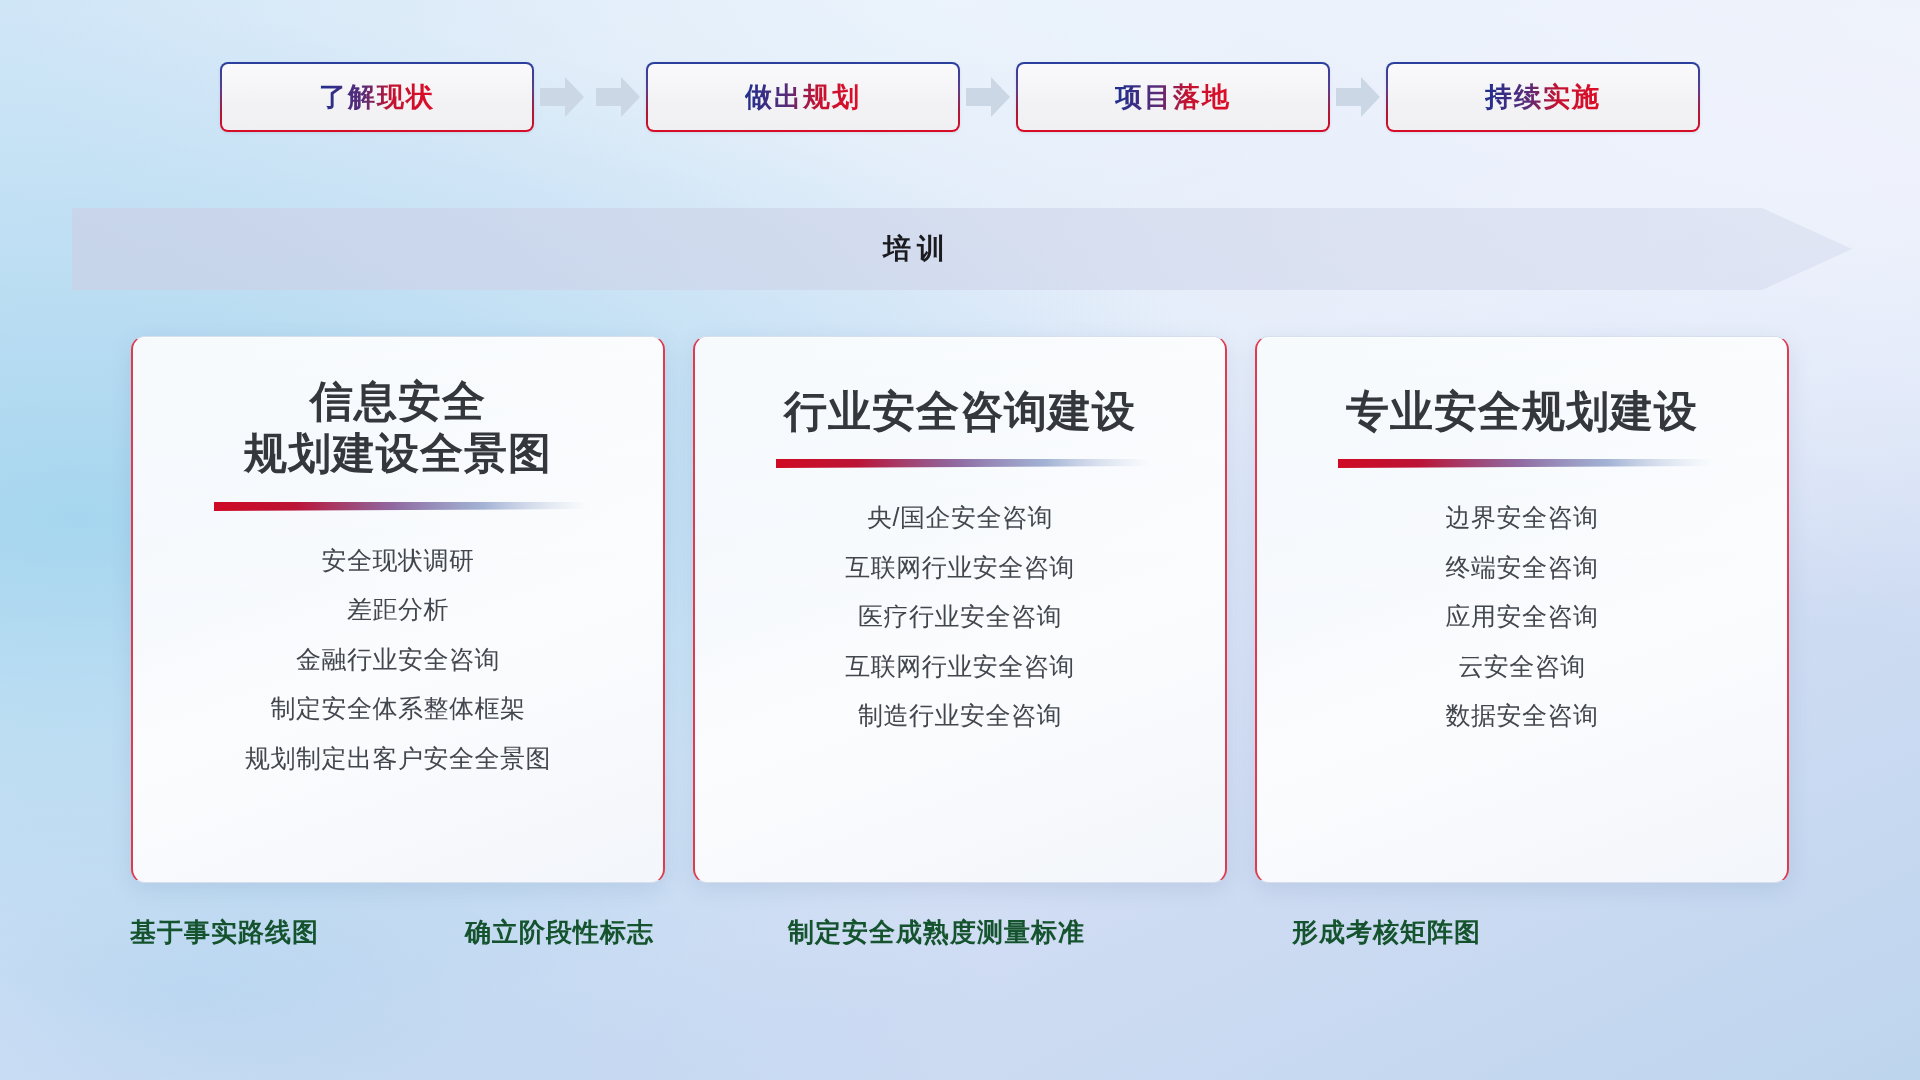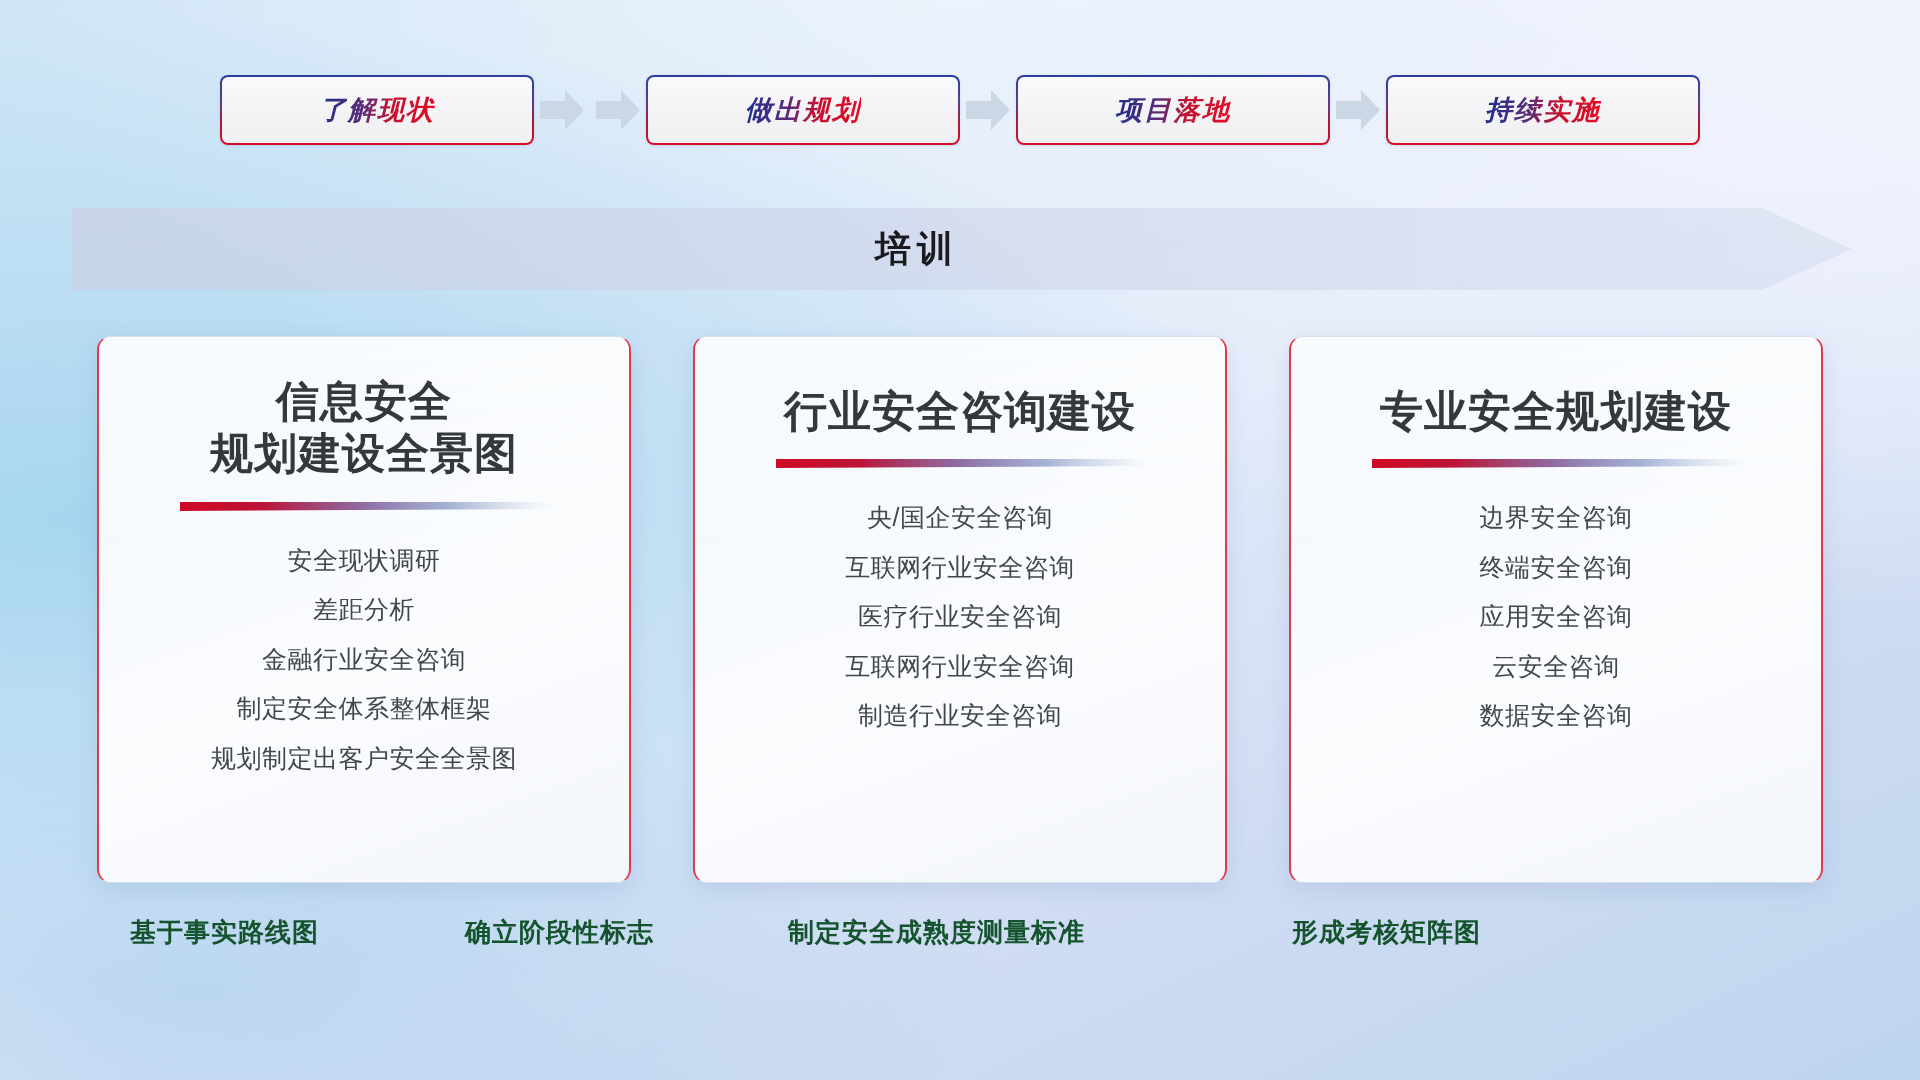--- a/index.html
+++ b/index.html
@@ -20,22 +20,22 @@
       linear-gradient(155deg,#cfe6f7 0%, #d7e6f7 22%, #e3ebfa 48%, #cfdcf3 72%, #bed5ee 100%);
   }
   #bg:after{
     content:"";position:absolute;inset:0;
     background:linear-gradient(200deg, rgba(255,255,255,.35) 0%, rgba(255,255,255,0) 38%),
                radial-gradient(60% 40% at 10% 92%, rgba(150,196,232,.45) 0%, rgba(150,196,232,0) 70%);
   }
 
   
   #steps{
-    position:absolute;left:0;top:75px;width:1920px;height:70px;
-    display:flex;align-items:center;justify-content:center;font-style:italic;
+    position:absolute;left:0;top:62px;width:1920px;height:70px;
+    display:flex;align-items:center;justify-content:center;
   }
   .step-box{
     width:310px;height:66px;
     display:flex;align-items:center;justify-content:center;
     border-radius:8px;
     background:linear-gradient(180deg,#fbfbfc 0%,#f4f4f6 55%,#f1f1f4 100%);
     border:2px solid transparent;
     background-origin:border-box;
     background-clip:padding-box,border-box;
     background-image:
@@ -57,27 +57,27 @@
   .step-arrow svg{display:block;}
 
   
   #banner{
     position:absolute;left:72px;top:208px;width:1780px;height:82px;
   }
   #banner svg{display:block;}
   #banner-label{
     position:absolute;left:0;top:0;width:1690px;height:82px;
     display:flex;align-items:center;justify-content:center;
-    font-size:36px;font-weight:700;color:#1b1b1f;letter-spacing:6px;
+    font-size:28px;font-weight:700;color:#1b1b1f;letter-spacing:6px;
   }
 
   
   #cards{
     position:absolute;left:0;top:336px;width:1920px;height:545px;
-    display:flex;justify-content:center;gap:62px;
+    display:flex;justify-content:center;gap:28px;
   }
   .card{
     position:relative;width:530px;height:545px;
     border-radius:14px;
     background:linear-gradient(160deg,#eef5fb 0%, #f4f8fc 28%, #fbfcfe 58%, #f3f6fa 100%);
     border-left:2.5px solid #e03a4e;
     border-right:2.5px solid #e03a4e;
     border-top:1px solid rgba(210,220,235,.9);
     border-bottom:1px solid rgba(210,220,235,.9);
     box-shadow:0 6px 22px rgba(60,90,140,.13), inset 0 1px 0 rgba(255,255,255,.75);

